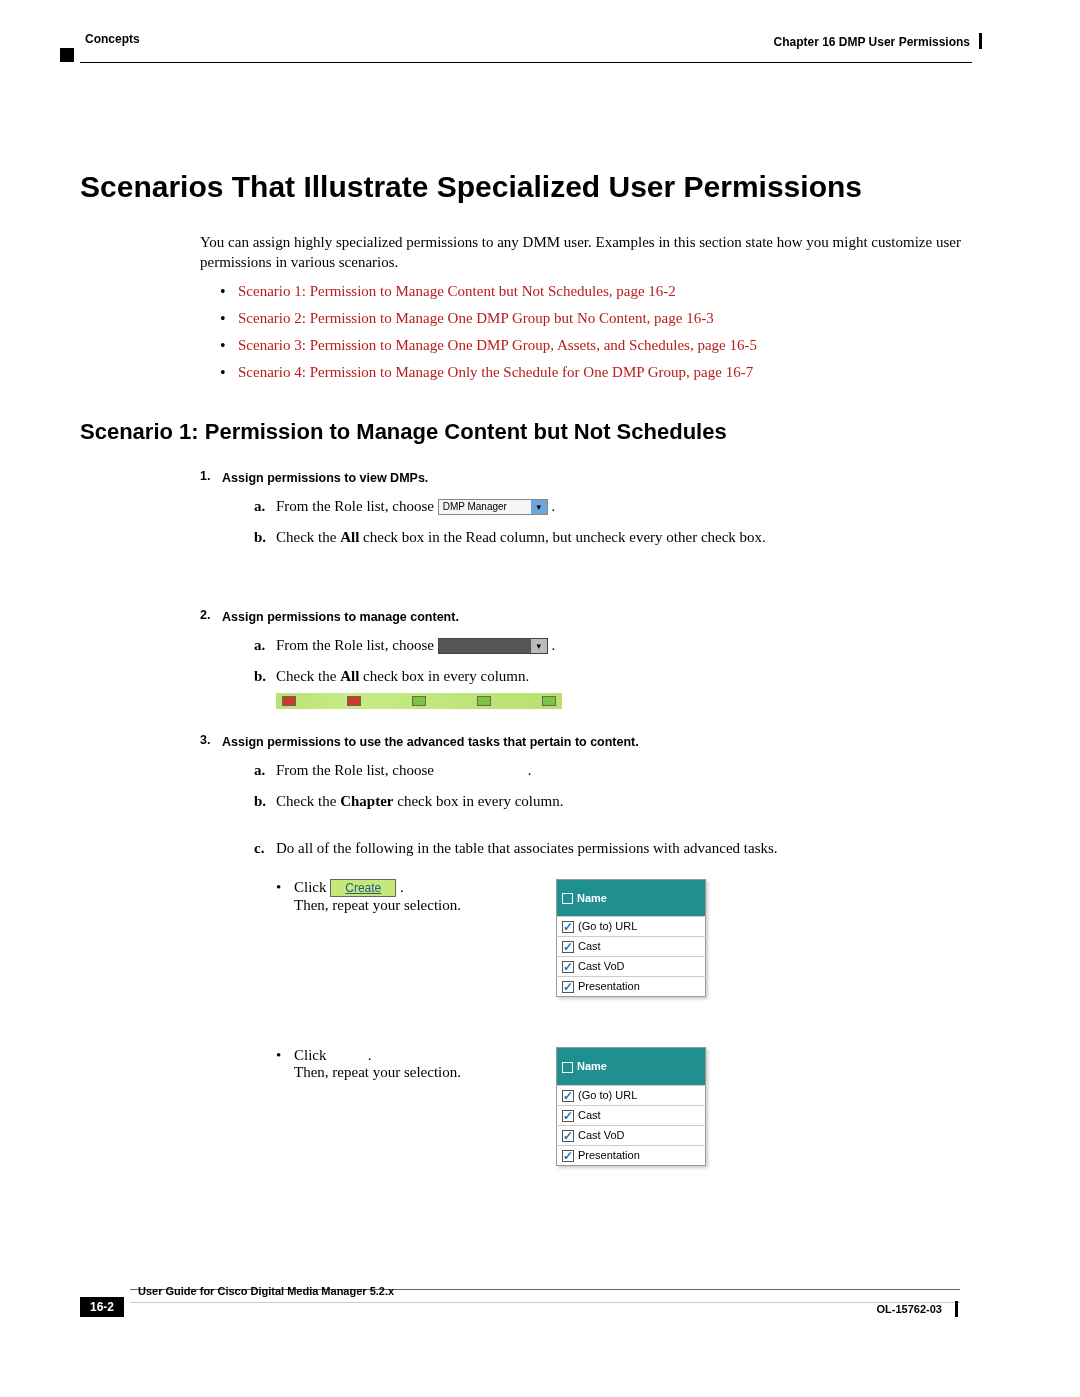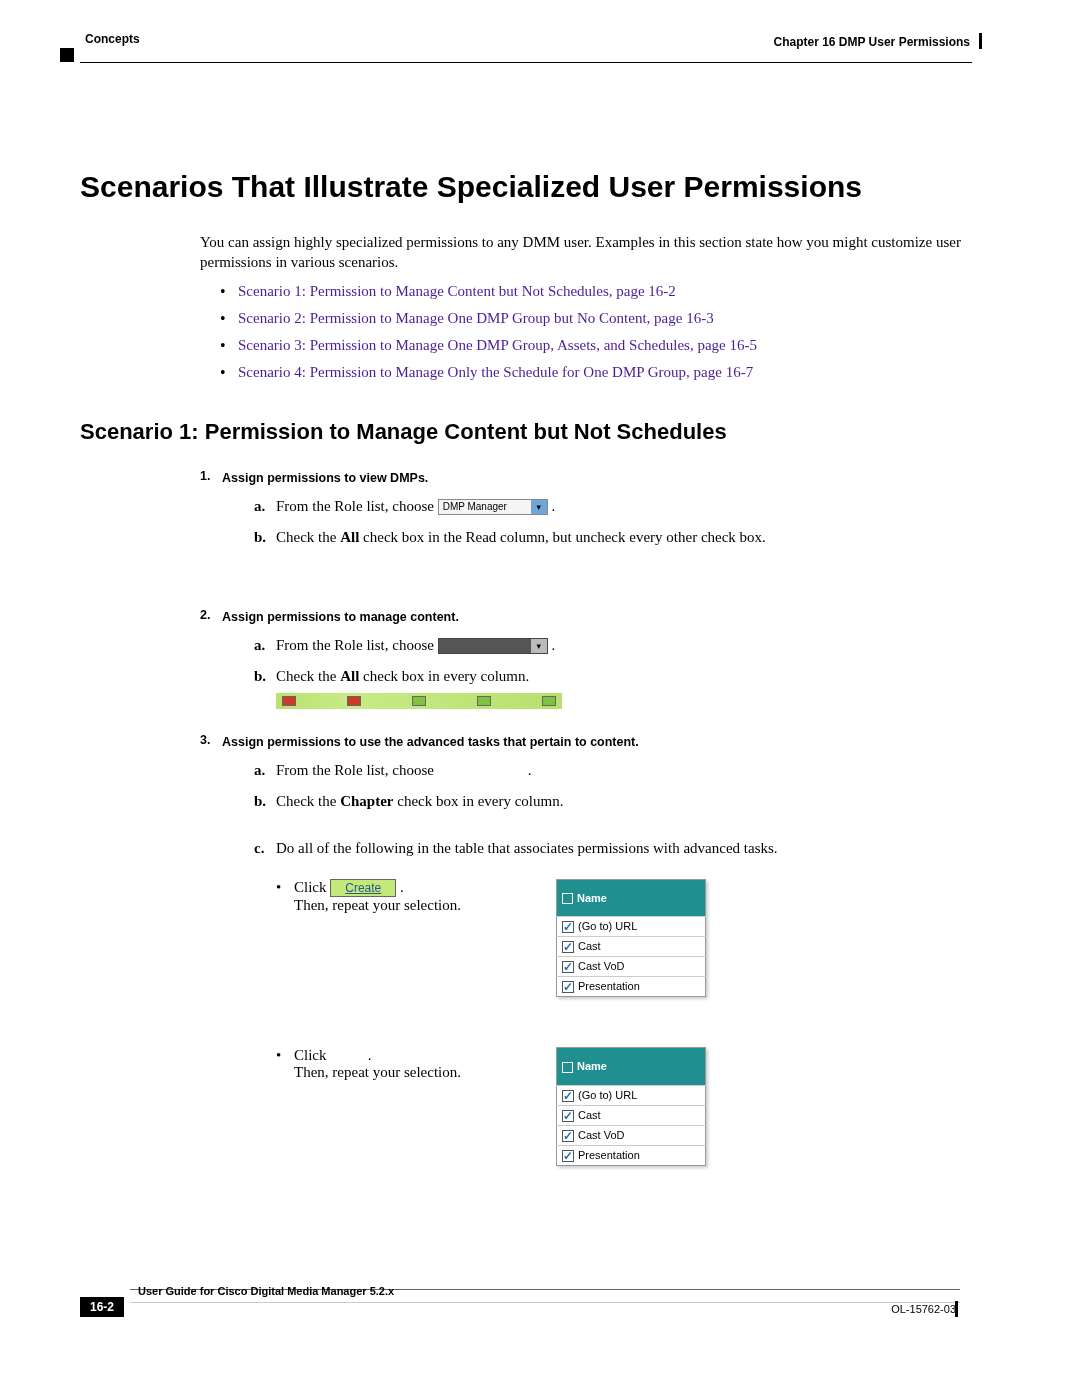--- a/index.html
+++ b/index.html
@@ -73,21 +73,21 @@
     position: relative;
     padding-left: 18px;
     margin: 10px 0;
   }
   .bullets li::before {
     content: "•";
     position: absolute;
     left: 0; top: 0;
     font-size: 16px;
   }
-  .bullets a { color: #4c1d95; text-decoration: none; }
+  .bullets a { color: #b91c1c; text-decoration: none; }
 
   h2.sub-title {
     font-family: Arial, Helvetica, sans-serif;
     font-weight: 800;
     font-size: 22px;
     margin: 38px 0 16px 0;
   }
   .scen-text { margin-left: 120px; line-height: 1.4; }
 
   .step {
@@ -266,23 +266,23 @@
     left: 80px; top: -40px;
     background: #000;
     color: #fff;
     font-family: Arial, sans-serif;
     font-weight: bold;
     font-size: 12px;
     padding: 3px 10px;
   }
   .footer .docnum {
     position: absolute;
-    right: 124px; top: -34px;
-    font-family: Arial, sans-serif;
-    font-weight: normal;
+    right: 138px; top: -34px;
+    font-family: Arial, sans-serif;
+    font-weight: bold;
     font-size: 11px;
   }
   .footer .bar-br {
     position: absolute;
     right: 122px; top: -36px;
     width: 3px; height: 16px;
     background: #000;
   }
 </style>
 </head>

